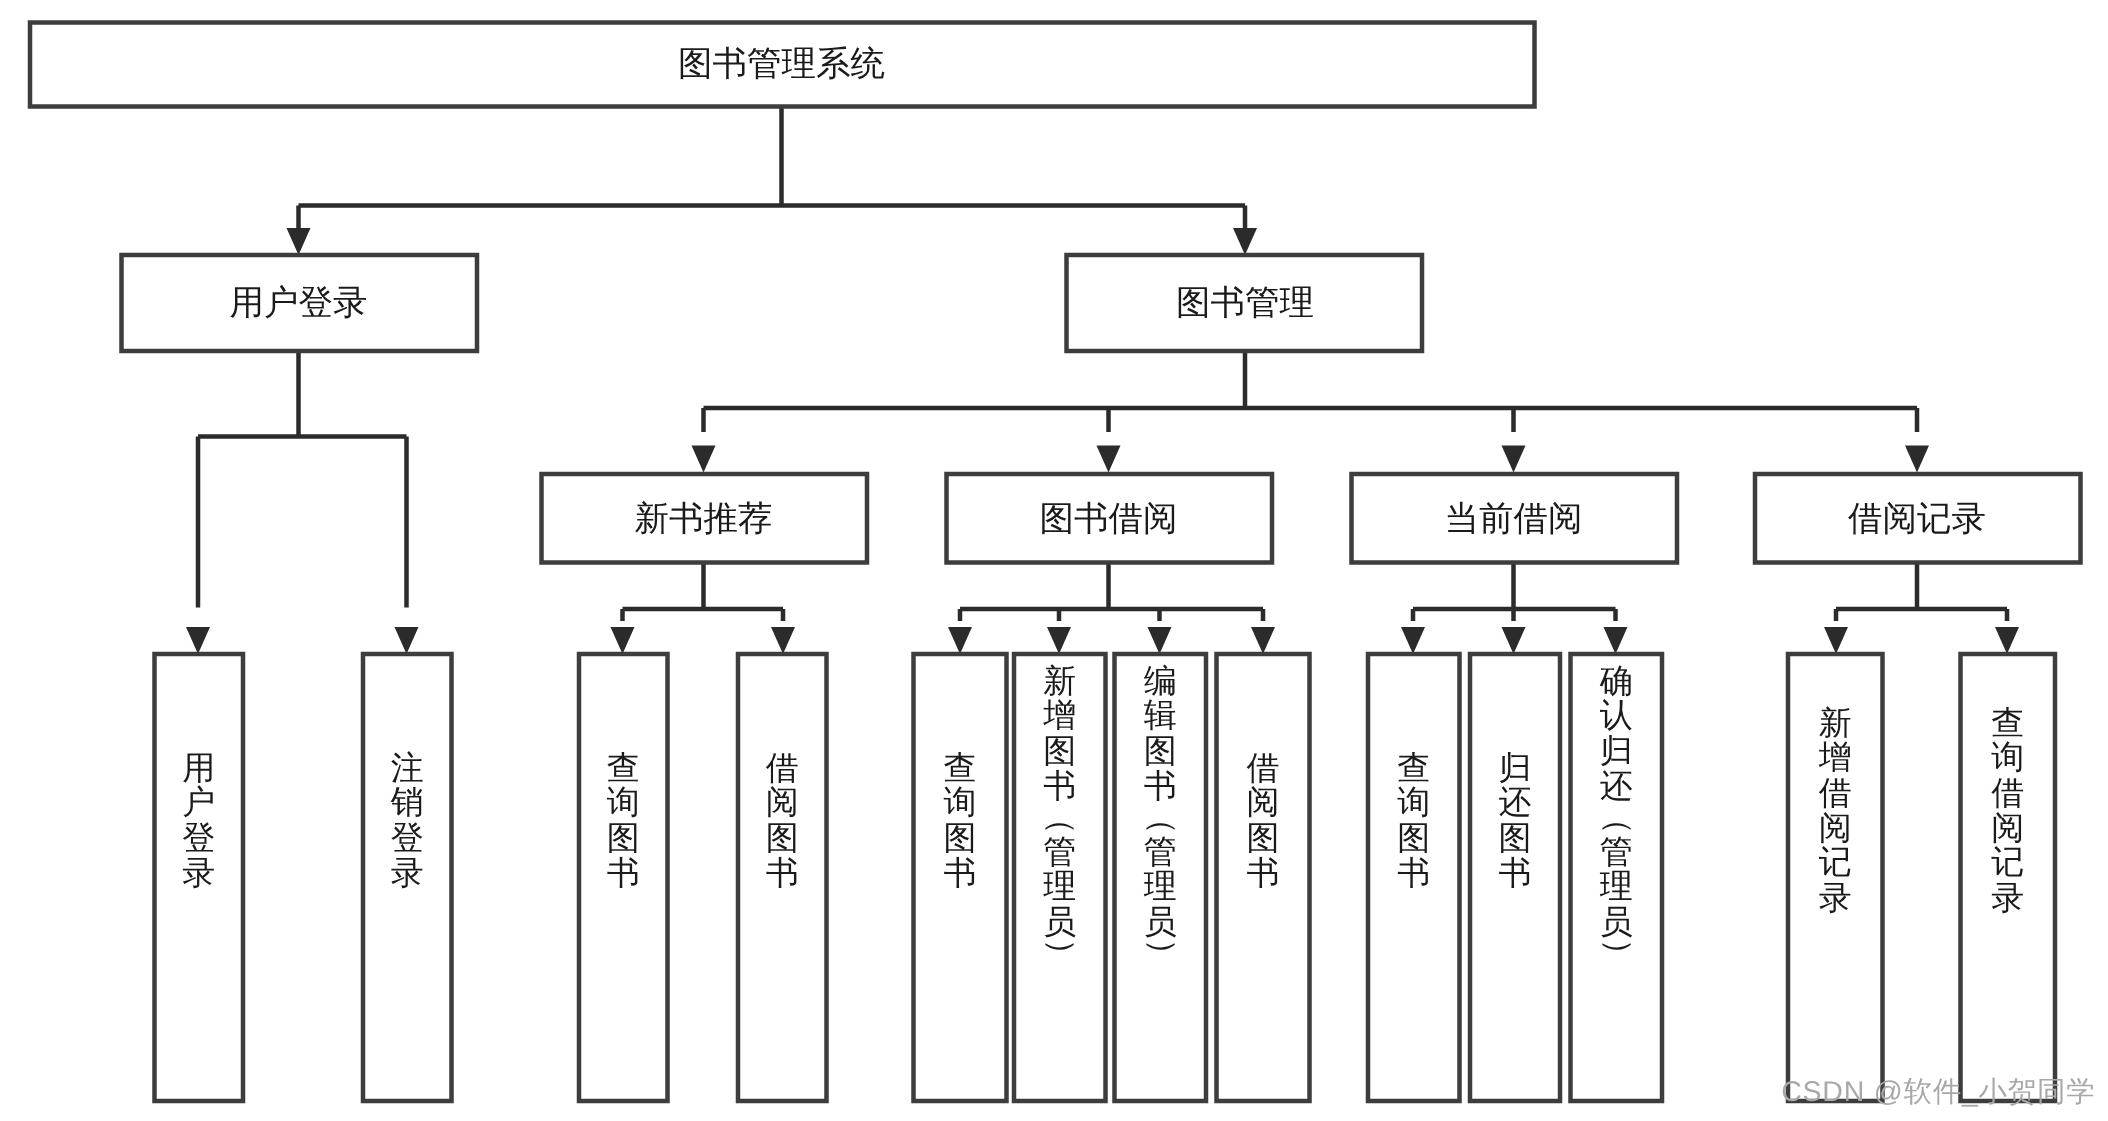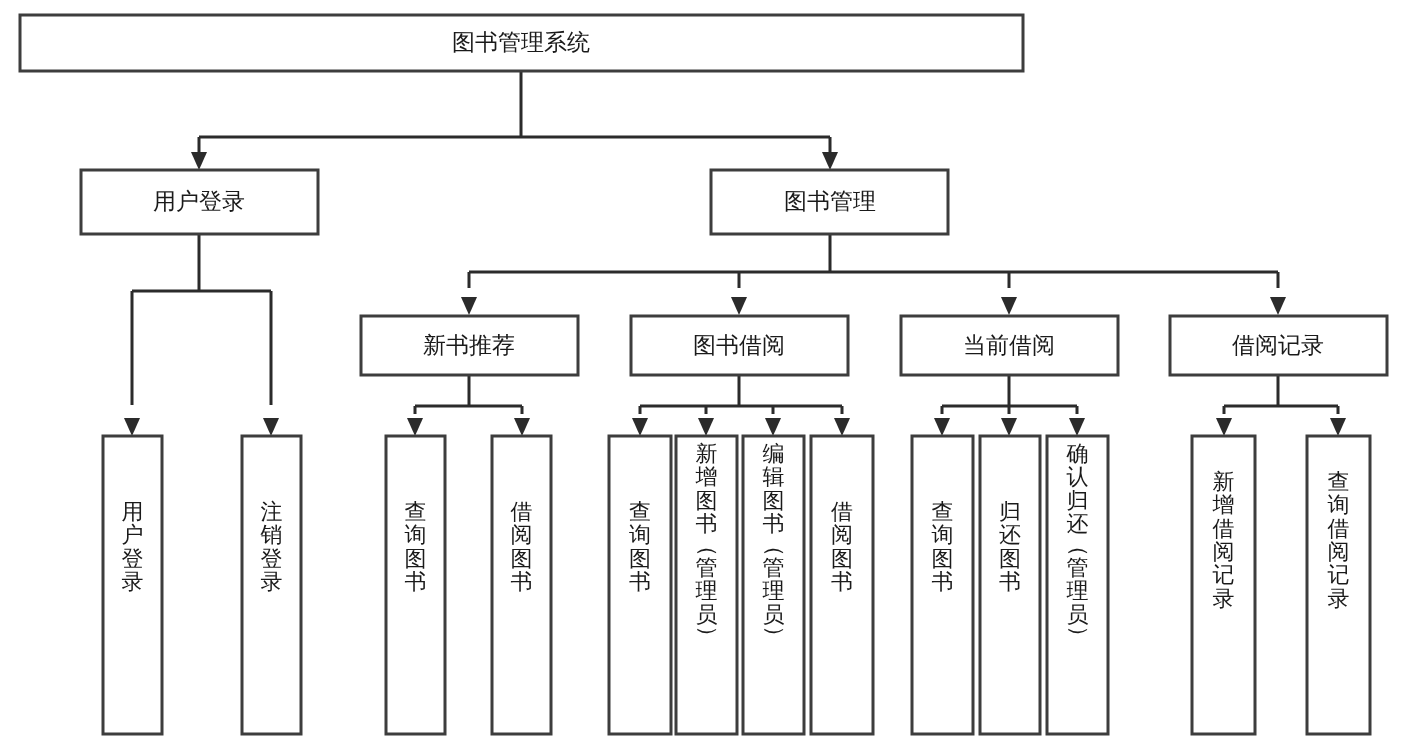--- a/index.html
+++ b/index.html
@@ -173,14 +173,15 @@
   <div class="node-label-v" style="left:743px; top:442px; width:61px;"><span style="display: block;">编</span><span style="display: block;">辑</span><span style="display: block;">图</span><span style="display: block;">书</span><span style="display: block; transform: rotate(90deg); line-height: 0.85em; height: 0.95em;">（</span><span style="display: block;">管</span><span style="display: block;">理</span><span style="display: block;">员</span><span style="display: block; transform: rotate(90deg); line-height: 0.85em; height: 0.95em;">）</span></div>
   <div class="node-label-v" style="left:811px; top:500px; width:62px;"><span style="display: block;">借</span><span style="display: block;">阅</span><span style="display: block;">图</span><span style="display: block;">书</span></div>
 
   <div class="node-label-v" style="left:912px; top:500px; width:61px;"><span style="display: block;">查</span><span style="display: block;">询</span><span style="display: block;">图</span><span style="display: block;">书</span></div>
   <div class="node-label-v" style="left:980px; top:500px; width:60px;"><span style="display: block;">归</span><span style="display: block;">还</span><span style="display: block;">图</span><span style="display: block;">书</span></div>
   <div class="node-label-v" style="left:1047px; top:442px; width:61px;"><span style="display: block;">确</span><span style="display: block;">认</span><span style="display: block;">归</span><span style="display: block;">还</span><span style="display: block; transform: rotate(90deg); line-height: 0.85em; height: 0.95em;">（</span><span style="display: block;">管</span><span style="display: block;">理</span><span style="display: block;">员</span><span style="display: block; transform: rotate(90deg); line-height: 0.85em; height: 0.95em;">）</span></div>
 
   <div class="node-label-v" style="left:1192px; top:470px; width:63px;"><span style="display: block;">新</span><span style="display: block;">增</span><span style="display: block;">借</span><span style="display: block;">阅</span><span style="display: block;">记</span><span style="display: block;">录</span></div>
   <div class="node-label-v" style="left:1307px; top:470px; width:63px;"><span style="display: block;">查</span><span style="display: block;">询</span><span style="display: block;">借</span><span style="display: block;">阅</span><span style="display: block;">记</span><span style="display: block;">录</span></div>
 
+  <div class="watermark">CSDN @软件_小贺同学</div>
 
 </div>
 
 </body></html>

